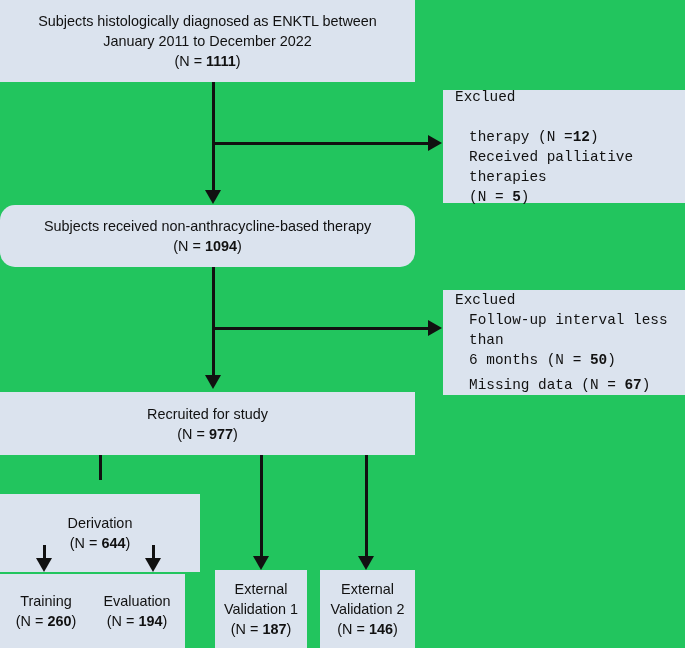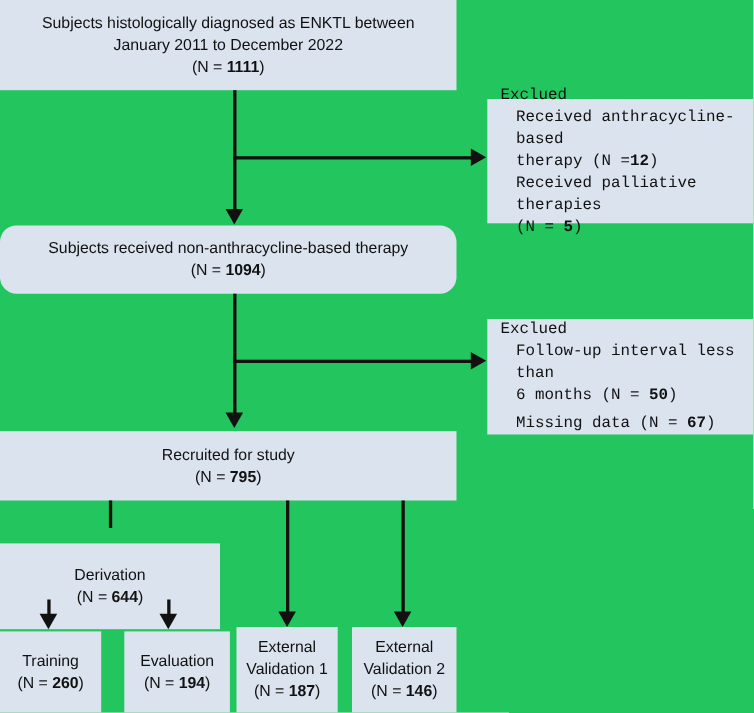--- a/index.html
+++ b/index.html
@@ -82,21 +82,21 @@
     <span class="ln"><span>(N = </span><b>1111</b><span>)</span></span>
   </div>
 
   <div class="vline" style="left:212px; top:82px; width:3px; height:110px;"></div>
   <div class="arrow-down" style="left:205px; top:190px;"></div>
   <div class="hline" style="left:212px; top:142px; width:218px;"></div>
   <div class="arrow-right" style="left:428px; top:135px;"></div>
 
   <div class="box left" style="left:443px; top:90px; width:242px; height:113px;">
     <span class="ln">Exclued</span>
-    <span class="ln wrap sub"><span>Received anthracycline-based</span><br><span>therapy (N =</span><b>12</b><span>)</span></span>
+    <span class="ln wrap sub"><br><span>therapy (N =</span><b>12</b><span>)</span></span>
     <div class="gap"></div>
     <span class="ln wrap sub"><span>Received palliative therapies</span><br><span>(N = </span><b>5</b><span>)</span></span>
   </div>
 
   <div class="box center" style="left:0px; top:205px; width:415px; height:62px;border-radius:15px;">
     <span class="ln">Subjects received non-anthracycline-based therapy</span>
     <span class="ln"><span>(N = </span><b>1094</b><span>)</span></span>
   </div>
 
   <div class="vline" style="left:212px; top:267px; width:3px; height:110px;"></div>
@@ -106,21 +106,21 @@
 
   <div class="box left" style="left:443px; top:290px; width:242px; height:105px;">
     <span class="ln">Exclued</span>
     <span class="ln wrap sub"><span>Follow-up interval less than</span><br><span>6 months (N = </span><b>50</b><span>)</span></span>
     <div class="gap"></div>
     <span class="ln sub"><span>Missing data (N = </span><b>67</b><span>)</span></span>
   </div>
 
   <div class="box center" style="left:0px; top:392px; width:415px; height:63px;">
     <span class="ln">Recruited for study</span>
-    <span class="ln"><span>(N = </span><b>795</b><span>)</span></span>
+    <span class="ln"><span>(N = </span><b>977</b><span>)</span></span>
   </div>
 
   <div class="vline" style="left:99px; top:455px; width:3px; height:25px;"></div>
 
   <div class="vline" style="left:260px; top:455px; width:3px; height:103px;"></div>
   <div class="arrow-down" style="left:253px; top:556px;"></div>
 
   <div class="vline" style="left:365px; top:455px; width:3px; height:103px;"></div>
   <div class="arrow-down" style="left:358px; top:556px;"></div>
 
@@ -133,21 +133,21 @@
   <div class="arrow-down" style="left:36px; top:558px;"></div>
 
   <div class="vline" style="left:152px; top:545px; width:3px; height:17px;"></div>
   <div class="arrow-down" style="left:145px; top:558px;"></div>
 
   <div class="box center" style="left:0px; top:574px; width:92px; height:74px;text-align:center;">
     <span class="ln">Training</span>
     <span class="ln"><span>(N = </span><b>260</b><span>)</span></span>
   </div>
 
-  <div class="box center" style="left:113px; top:574px; width:96px; height:74px;">
+  <div class="box center" style="left:89px; top:574px; width:96px; height:74px;">
     <span class="ln">Evaluation</span>
     <span class="ln"><span>(N = </span><b>194</b><span>)</span></span>
   </div>
 
   <div class="box center" style="left:215px; top:570px; width:92px; height:78px;">
     <span class="ln">External</span>
     <span class="ln">Validation 1</span>
     <span class="ln"><span>(N = </span><b>187</b><span>)</span></span>
   </div>
 

